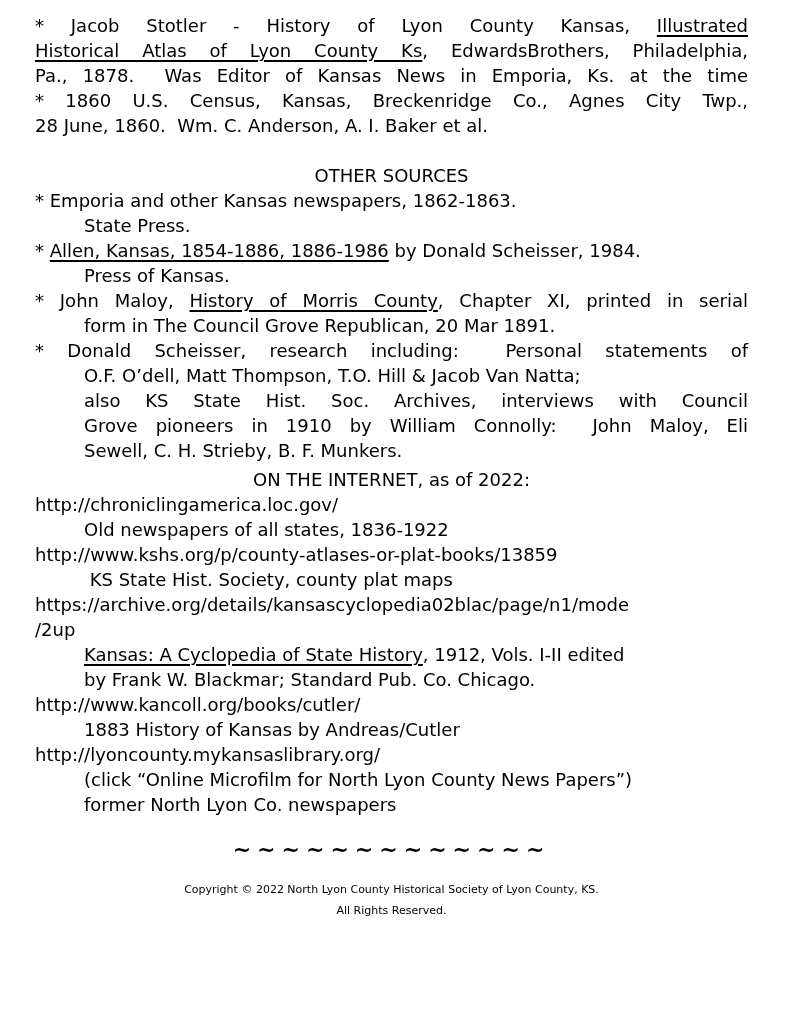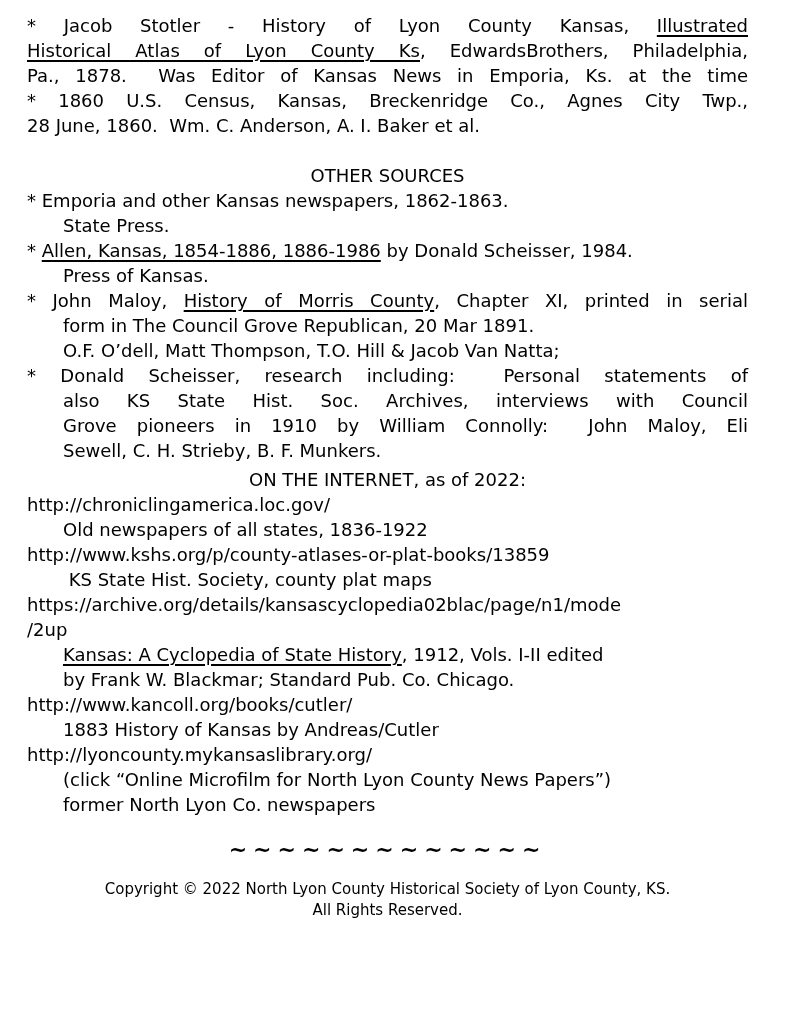--- a/index.html
+++ b/index.html
@@ -11,39 +11,39 @@
   body {
     width: 791px;
     height: 1023px;
     font-family: "DejaVu Sans", "Liberation Sans", sans-serif;
     overflow: hidden;
   }
   .page {
     box-sizing: border-box;
     width: 791px;
     height: 1023px;
-    padding: 13px 43px 0 27px;
+    padding: 13px 43px 0 35px;
     background: #ffffff;
   }
   .doc {
     font-size: 18px;
     line-height: 25px;
   }
   .line {
     min-height: 25px;
   }
   .line.justify {
     text-align: justify;
     text-align-last: justify;
   }
   .line.center {
     text-align: center;
   }
   .line.indent1 {
-    margin-left: 36px;
+    margin-left: 49px;
   }
   .line.gap-top {
     margin-top: 4px;
   }
   .u {
     text-decoration: underline;
     text-decoration-thickness: 1.5px;
     text-underline-offset: 3px;
   }
   .i {
@@ -52,21 +52,21 @@
     margin-top: 20px;
     text-align: center;
     font-weight: 700;
     font-size: 22px;
     line-height: 26px;
     letter-spacing: 6px;
   }
   .footer {
     margin-top: 16px;
     text-align: center;
-    font-size: 15px;
+    font-size: 11px;
     line-height: 21px;
   }
 </style>
 </head>
 <body>
 
 <main class="page">
   <section class="doc" id="doc">
       <div class="line justify"><span>* Jacob Stotler - History of Lyon County Kansas, </span><span class="u">Illustrated</span></div>
       <div class="line justify"><span class="u">Historical Atlas of Lyon County Ks</span><span>, EdwardsBrothers, Philadelphia,</span></div>
@@ -74,22 +74,22 @@
       <div class="line justify"><span>* 1860 U.S. Census, Kansas, Breckenridge Co., Agnes City Twp.,</span></div>
       <div class="line"><span>28 June, 1860.&nbsp; Wm. C. Anderson, A. I. Baker et al.</span></div>
       <div class="line"></div>
       <div class="line center"><span>OTHER SOURCES</span></div>
       <div class="line"><span>* Emporia and other Kansas newspapers, 1862-1863.</span></div>
       <div class="line indent1"><span>State Press.</span></div>
       <div class="line"><span>* </span><span class="u">Allen, Kansas, 1854-1886, 1886-1986</span><span> by Donald Scheisser, 1984.</span></div>
       <div class="line indent1"><span>Press of Kansas.</span></div>
       <div class="line justify"><span>* John Maloy, </span><span class="u">History of Morris County</span><span>, Chapter XI, printed in serial</span></div>
       <div class="line indent1"><span>form in </span><span class="i">The Council Grove Republican</span><span>, 20 Mar 1891.</span></div>
+      <div class="line justify"><span>* Donald Scheisser, research including:&nbsp; Personal statements of</span></div>
       <div class="line indent1"><span>O.F. O’dell, Matt Thompson, T.O. Hill &amp; Jacob Van Natta;</span></div>
-      <div class="line justify"><span>* Donald Scheisser, research including:&nbsp; Personal statements of</span></div>
       <div class="line justify indent1"><span>also KS State Hist. Soc. Archives, interviews with Council</span></div>
       <div class="line justify indent1"><span>Grove pioneers in 1910 by William Connolly:&nbsp; John Maloy, Eli</span></div>
       <div class="line indent1"><span>Sewell, C. H. Strieby, B. F. Munkers.</span></div>
       <div class="line center gap-top"><span>ON THE INTERNET, as of 2022:</span></div>
       <div class="line"><span>http://chroniclingamerica.loc.gov/</span></div>
       <div class="line indent1"><span class="i">Old newspapers of all states, 1836-1922</span></div>
       <div class="line"><span>http://www.kshs.org/p/county-atlases-or-plat-books/13859</span></div>
       <div class="line indent1"><span class="i">&nbsp;KS State Hist. Society, county plat maps</span></div>
       <div class="line"><span>https://archive.org/details/kansascyclopedia02blac/page/n1/mode</span></div>
       <div class="line"><span>/2up</span></div>

